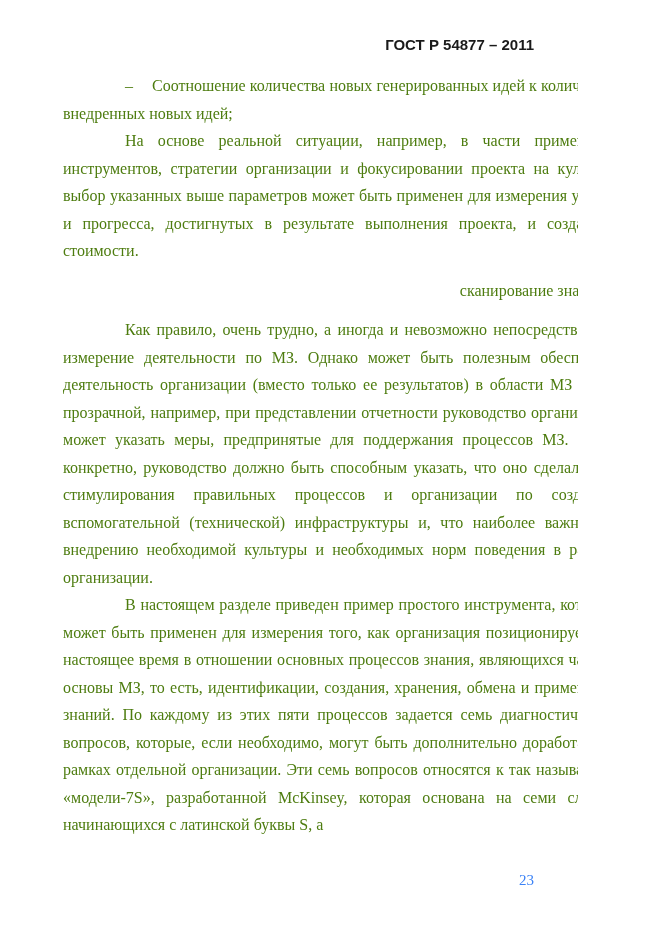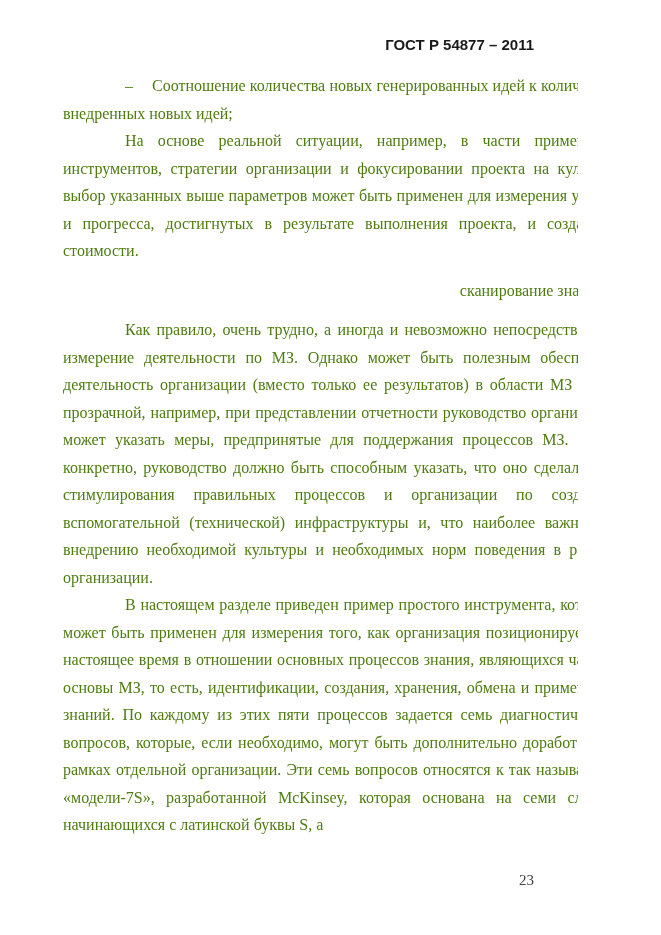--- a/index.html
+++ b/index.html
@@ -62,21 +62,21 @@
     font-weight: normal;
     text-indent: 0;
     text-align: right;
   }
   .page-number {
     position: absolute;
     top: 872px;
     right: 44px;
     font-family: "Liberation Serif", "DejaVu Serif", serif;
     font-size: 15px;
-    color: #404040;
+    color: #3b82f6;
   }
 </style>
 </head>
 <body>
 
 <div class="page">
 
   <div class="doc-header">ГОСТ Р 54877 – 2011</div>
 
   <div class="content">

